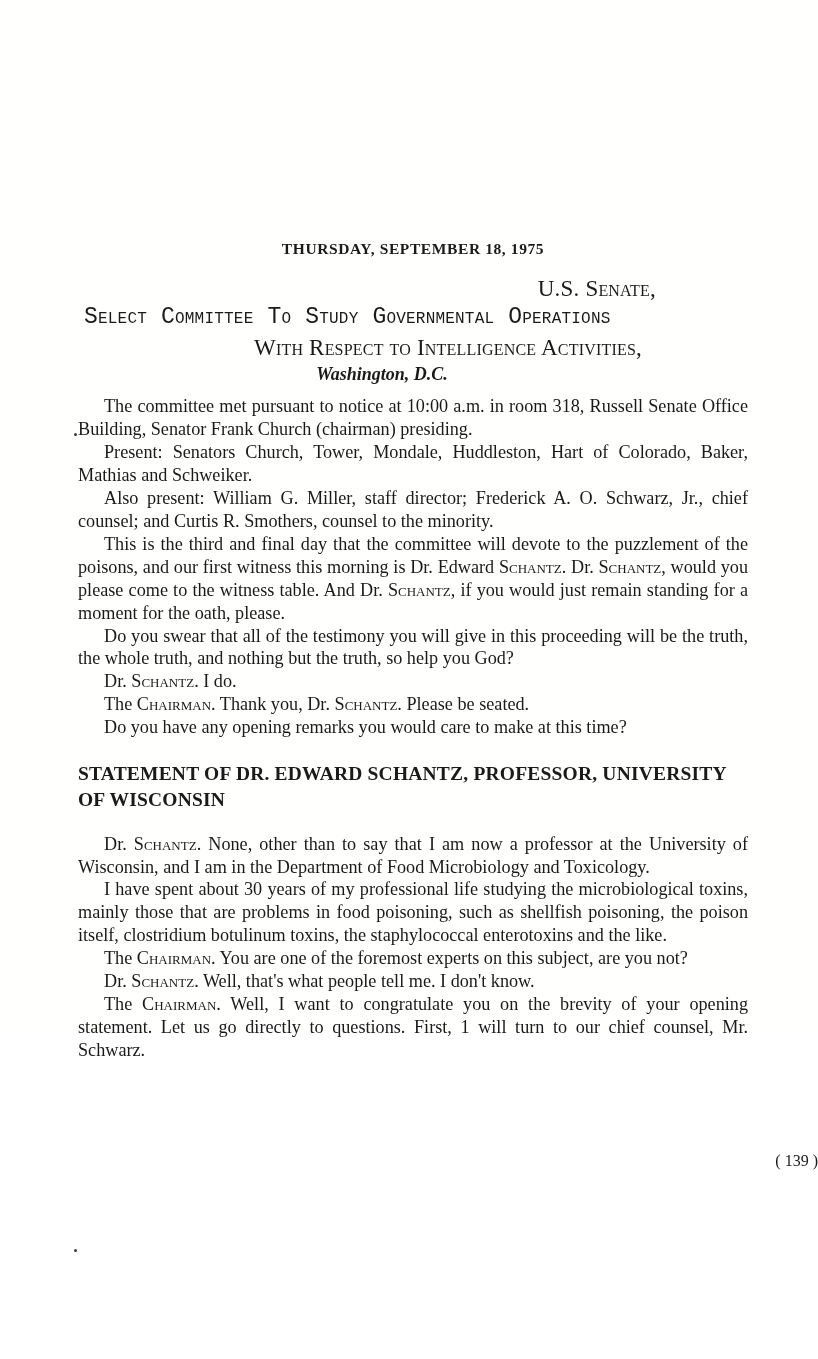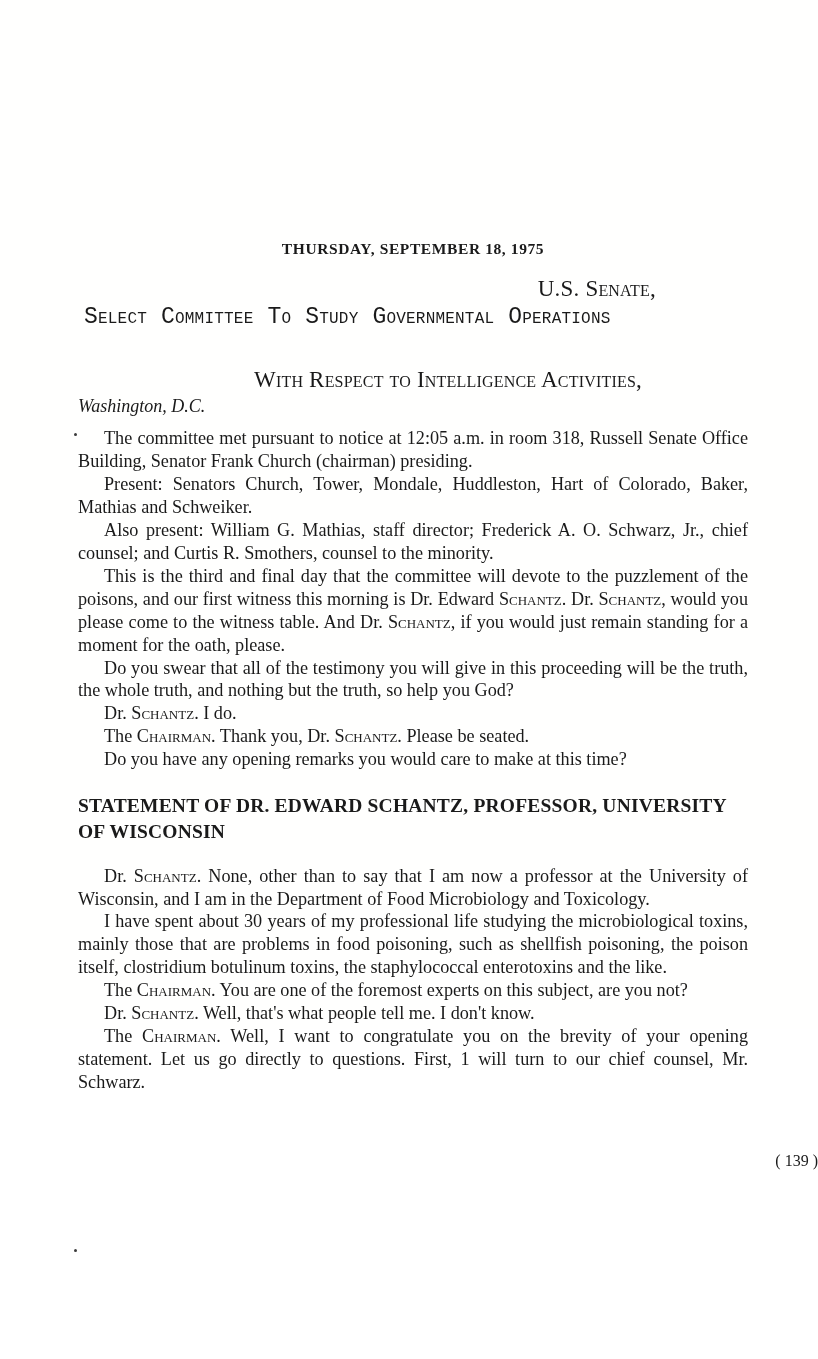--- a/index.html
+++ b/index.html
@@ -39,28 +39,29 @@
   .body-head {
     text-align: right;
     font-variant: small-caps;
     font-size: 23px;
     letter-spacing: 0.2px;
     line-height: 1.28;
     margin: 0;
   }
   .body-head.l1 { text-align: right; padding-right: 92px; }
   .body-head.l2 { text-align: left; padding-left: 6px; font-family: Liberation Mono, monospace; }
-  .body-head.l3 { text-align: center; padding-left: 70px; margin-top: 32px; }
+  .body-head.l3 { text-align: center; padding-left: 70px; }
   .place-line {
-    text-align: left;
+    text-align: center;
     padding-right: 62px;
     font-style: italic;
     font-size: 18px;
     margin-top: 2px;
     margin-bottom: 10px;
+    font-weight: bold;
   }
   p.para {
     margin: 0;
     text-align: justify;
     text-justify: inter-word;
     font-size: 18.2px;
     line-height: 1.26;
     text-indent: 26px;
     hyphens: manual;
   }
@@ -102,23 +103,23 @@
 
   <div class="content">
 
     <div class="date-head">THURSDAY, SEPTEMBER 18, 1975</div>
 
     <div class="body-head l1">U.S. Senate,</div>
     <div class="body-head l2">Select Committee To Study Governmental Operations</div>
     <div class="body-head l3">With Respect to Intelligence Activities,</div>
     <div class="place-line">Washington, D.C.</div>
 
-    <p class="para">The committee met pursuant to notice at 12:05 a.m. in room 318, Russell Senate Office Building, Senator Frank Church (chairman) presiding.</p>
+    <p class="para">The committee met pursuant to notice at 10:00 a.m. in room 318, Russell Senate Office Building, Senator Frank Church (chairman) presiding.</p>
     <p class="para">Present: Senators Church, Tower, Mondale, Huddleston, Hart of Colorado, Baker, Mathias and Schweiker.</p>
-    <p class="para">Also present: William G. Mathias, staff director; Frederick A. O. Schwarz, Jr., chief counsel; and Curtis R. Smothers, counsel to the minority.</p>
+    <p class="para">Also present: William G. Miller, staff director; Frederick A. O. Schwarz, Jr., chief counsel; and Curtis R. Smothers, counsel to the minority.</p>
     <p class="para">This is the third and final day that the committee will devote to the puzzlement of the poisons, and our first witness this morning is Dr. Edward <span class="sc">Schantz</span>. Dr. <span class="sc">Schantz</span>, would you please come to the witness table. And Dr. <span class="sc">Schantz</span>, if you would just remain standing for a moment for the oath, please.</p>
     <p class="para">Do you swear that all of the testimony you will give in this proceeding will be the truth, the whole truth, and nothing but the truth, so help you God?</p>
     <p class="para">Dr. <span class="sc">Schantz</span>. I do.</p>
     <p class="para">The <span class="sc">Chairman</span>. Thank you, Dr. <span class="sc">Schantz</span>. Please be seated.</p>
     <p class="para">Do you have any opening remarks you would care to make at this time?</p>
 
     <div class="statement-head">
       <span class="l1">STATEMENT OF DR. EDWARD SCHANTZ, PROFESSOR, UNIVERSITY</span>
       <span class="l2">OF WISCONSIN</span>
     </div>

